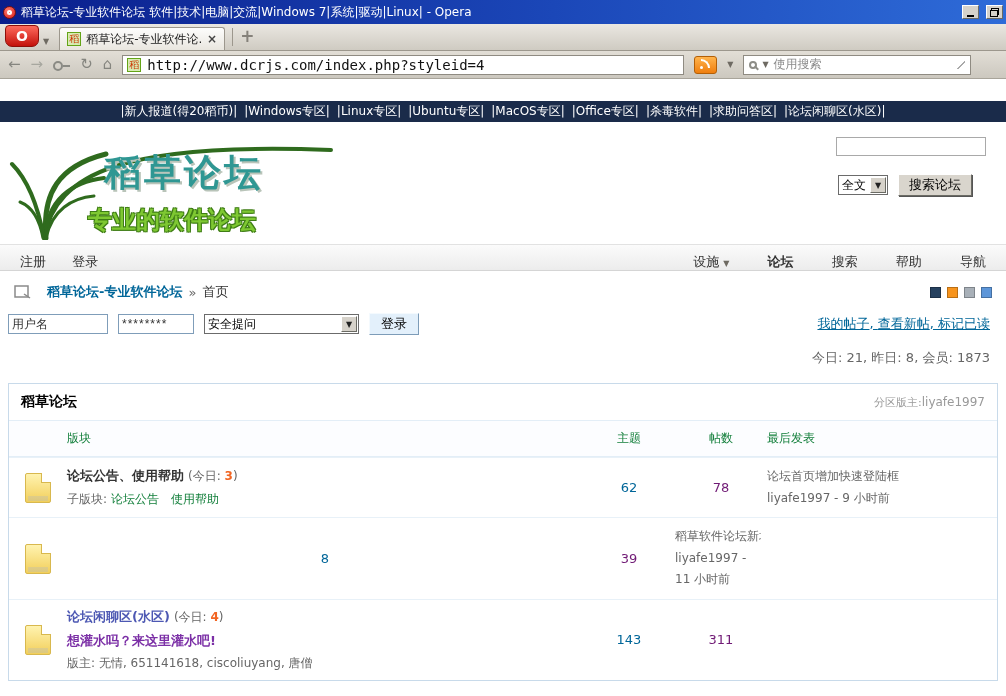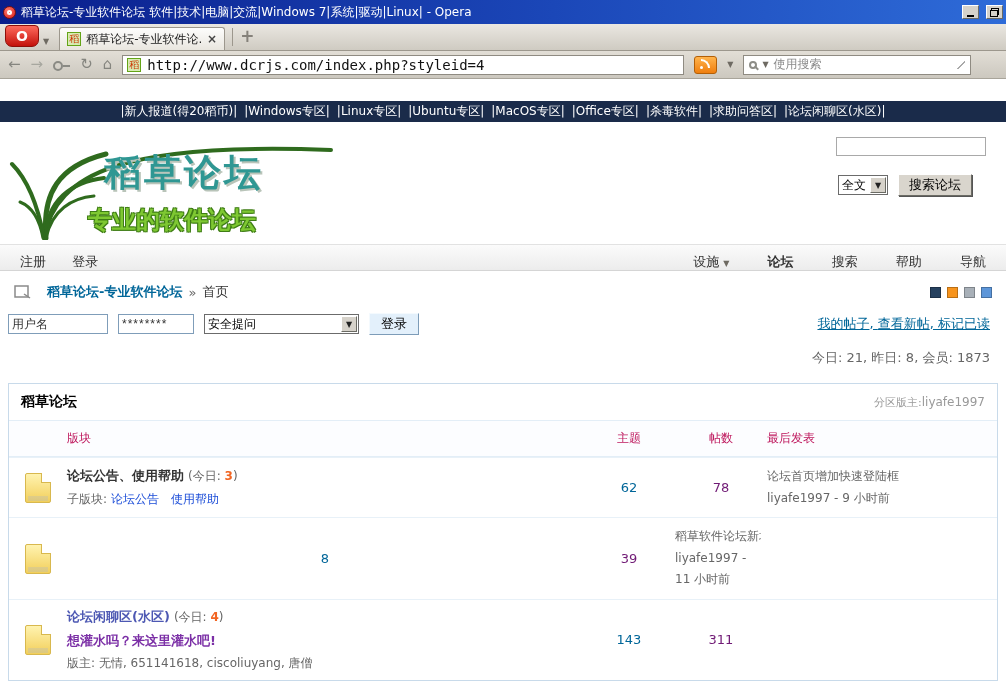--- a/index.html
+++ b/index.html
@@ -106,37 +106,37 @@
 
   .statsrow { text-align:right; color:#666; font-size:13px; padding:14px 16px 6px; }
 
   
   .panel { margin:10px 8px 0; border:1px solid #c8daea; }
   .panel-head { display:flex; align-items:center; padding:9px 12px; border-bottom:1px solid #e3eef7; }
   .cat-title { font-weight:bold; font-size:14px; color:#000; }
   .mod-label { margin-left:auto; color:#999; font-size:11px; }
   .mod-link { color:#999; }
   .fgrid { display:grid; grid-template-columns:58px 1fr 92px 92px 230px; align-items:center; }
-  .cols { padding:9px 0; color:#be185d; border-bottom:1px solid #e3eef7; background:#fcfdff; }
+  .cols { padding:9px 0; color:#15803d; border-bottom:1px solid #e3eef7; background:#fcfdff; }
   .ctr { text-align:center; }
   .frow { padding:8px 0; border-top:1px solid #e8f1f8; min-height:52px; }
   .frow:first-of-type { border-top:none; }
   .iconcell { display:flex; justify-content:center; }
   .page-icon { width:26px; height:30px; border:1px solid #c6ccd2; background:#fdfdfd; border-radius:2px; position:relative; }
   .page-icon::before { content:''; position:absolute; top:-1px; right:-1px; width:9px; height:9px; background:#fff;
     border-left:1px solid #c6ccd2; border-bottom:1px solid #c6ccd2; }
   .page-icon::after { content:''; position:absolute; bottom:1px; left:2px; right:2px; height:5px; background:rgba(180,185,190,.35); }
   .page-icon[data-type="new"] { border-color:#d8b84e; background:linear-gradient(#fff3b0,#f2cf5b); }
   .page-icon[data-type="new"]::before { border-left-color:#d8b84e; border-bottom-color:#d8b84e; }
   .board-title { font-size:13px; font-weight:bold; color:#333; }
   .board-title.cat-link { color:#4d58b3; }
   .today { color:#666; font-weight:normal; font-size:12px; margin-left:4px; }
   .today b { color:#f26522; }
   .subline { color:#666; margin-top:6px; }
-  .subline a { color:#1d4ed8; margin-right:12px; }
+  .subline a { color:#15803d; margin-right:12px; }
   .desc { color:#7b2fa6; font-weight:bold; font-size:13px; margin-top:6px; }
   .modsline { color:#666; margin-top:5px; }
   .tnum { color:#069; font-size:13px; }
   .pnum { color:#701a75; font-size:13px; }
   .lastcell { color:#666; line-height:1.8; padding-right:6px; }
   .lastcell a { color:#666; display:block; white-space:nowrap; overflow:hidden; }
 </style>
 </head>
 <body>
 

